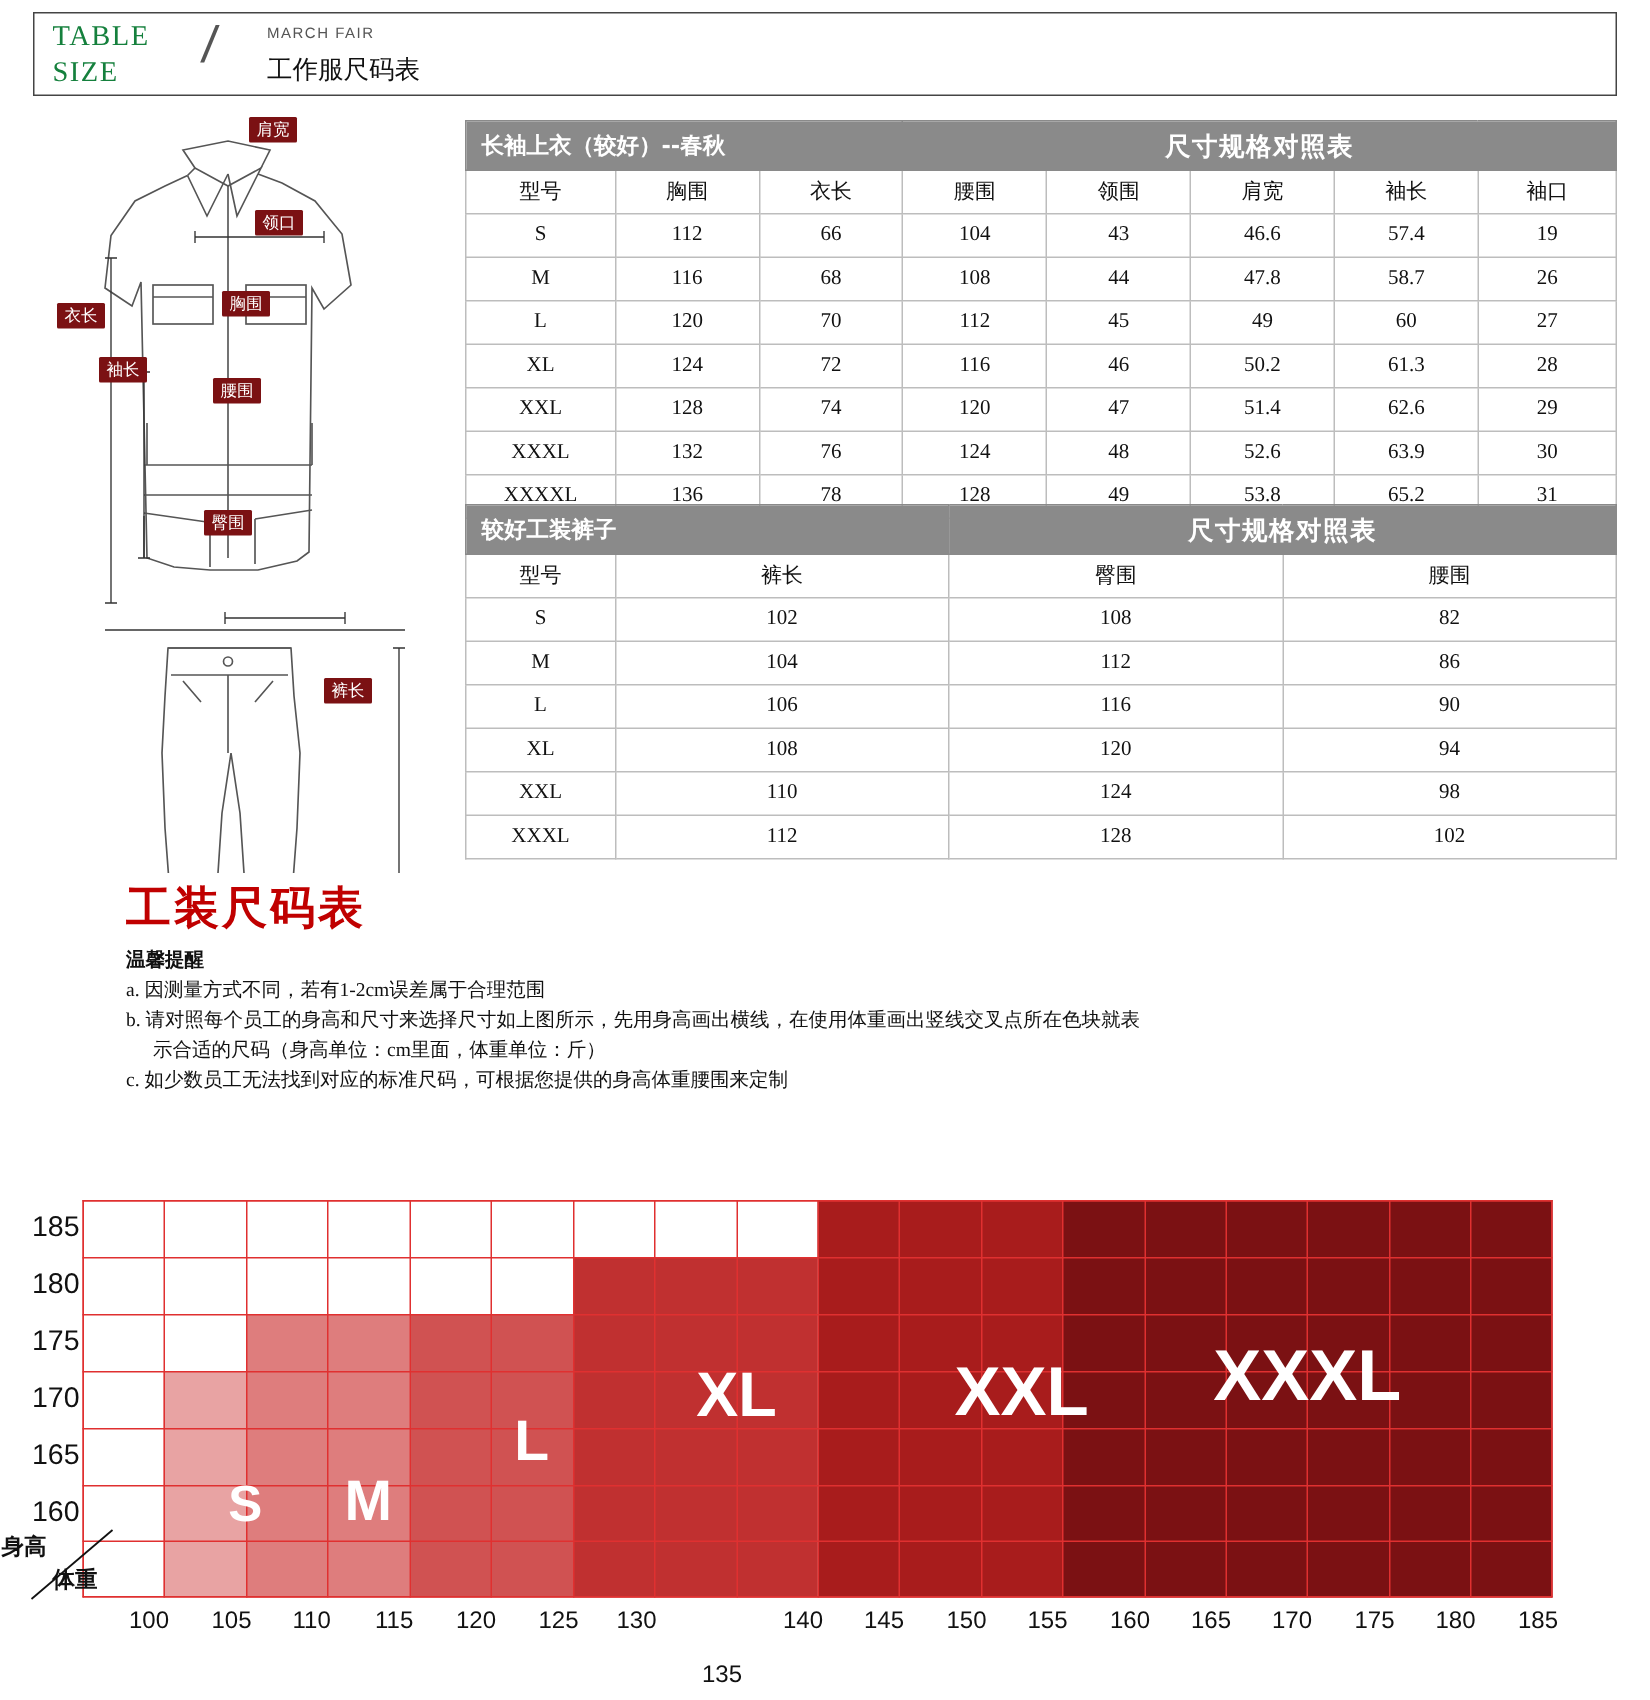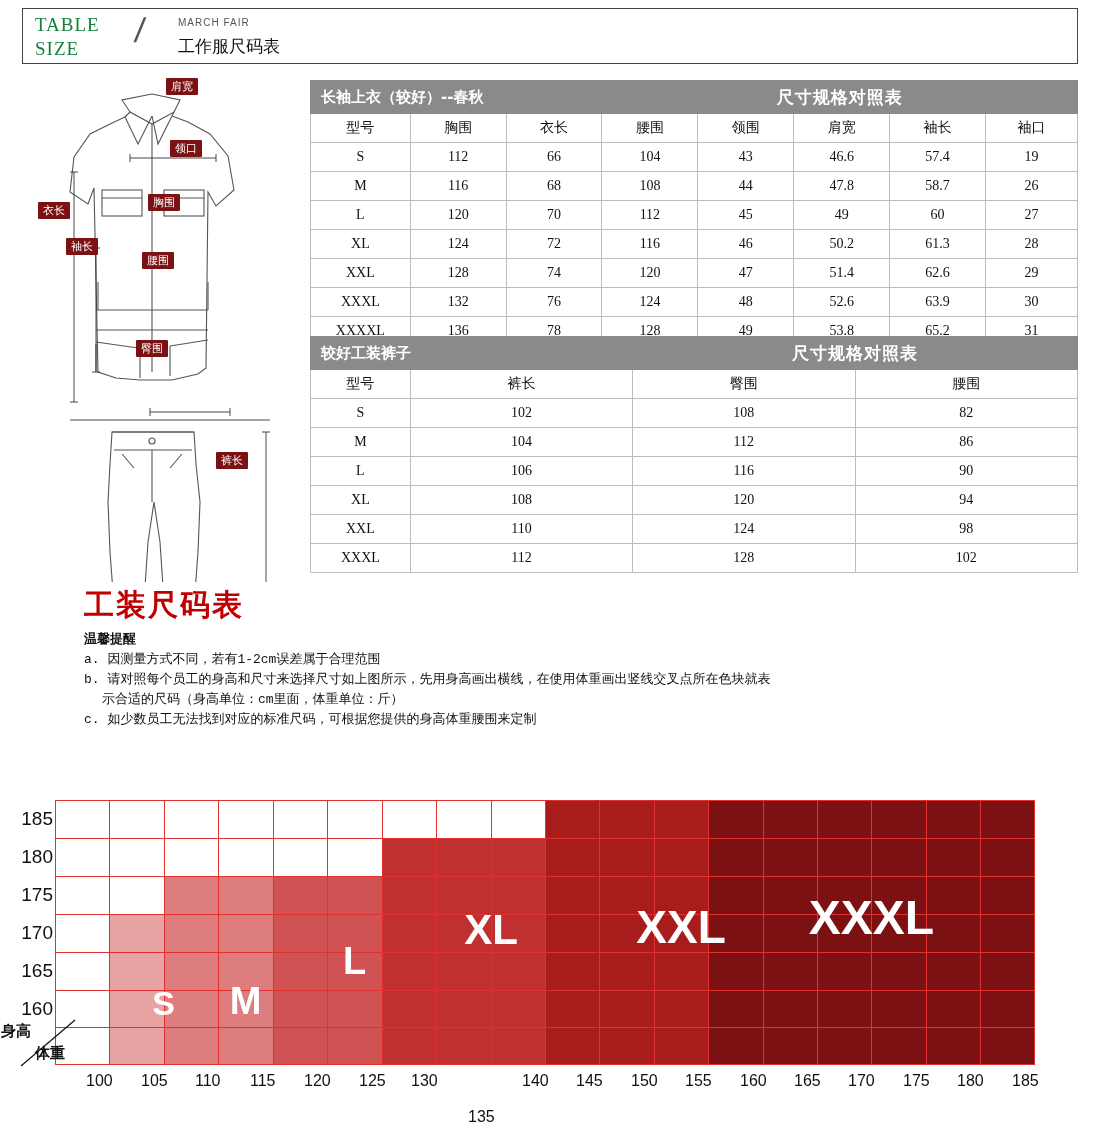--- a/index.html
+++ b/index.html
@@ -64,21 +64,21 @@
   .tbl2-wrap{position:absolute;left:310px;top:336px;width:768px;}
   
   .big-title{
     position:absolute;left:84px;top:585px;
     font-size:30px;color:#c00000;font-weight:bold;letter-spacing:2px;
     font-family:"DejaVu Sans",sans-serif;
   }
   .notes{
     position:absolute;left:84px;top:630px;width:900px;
     font-size:13px;line-height:20px;color:#111;
-    font-family:Liberation Mono, monospace;
+    font-family:Liberation Serif, serif;
   }
   .notes .n-title{font-weight:bold;}
   .notes .indent{padding-left:18px;}
   
   .matrix{position:absolute;left:55px;top:800px;width:980px;height:265px;}
   .mcell{position:absolute;box-sizing:border-box;}
   .grid-line-h{position:absolute;height:1px;background:#e03030;left:0;width:980px;}
   .grid-line-v{position:absolute;width:1px;background:#e03030;top:0;height:265px;}
   .ylab{
     position:absolute;right:982px;width:70px;text-align:right;

